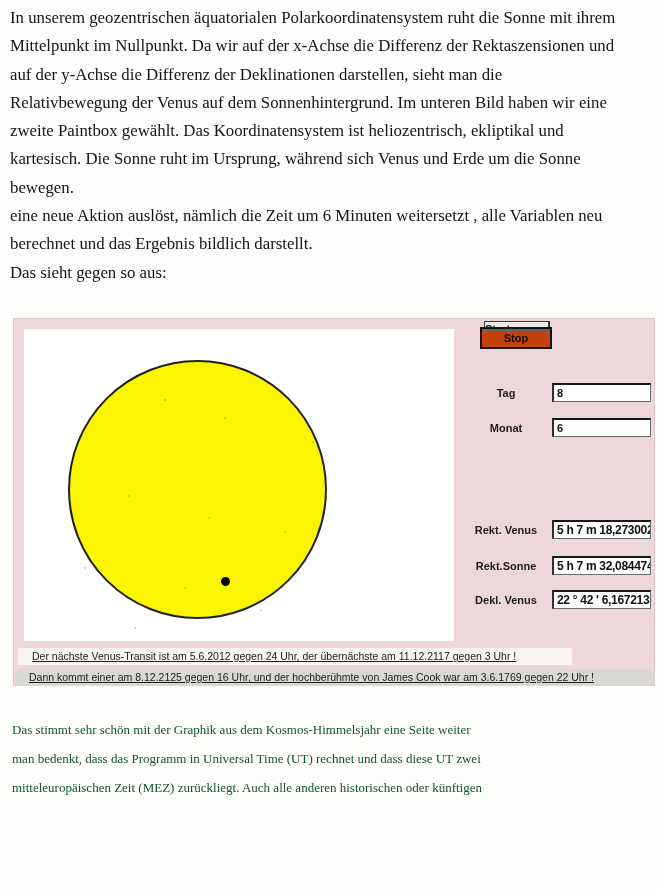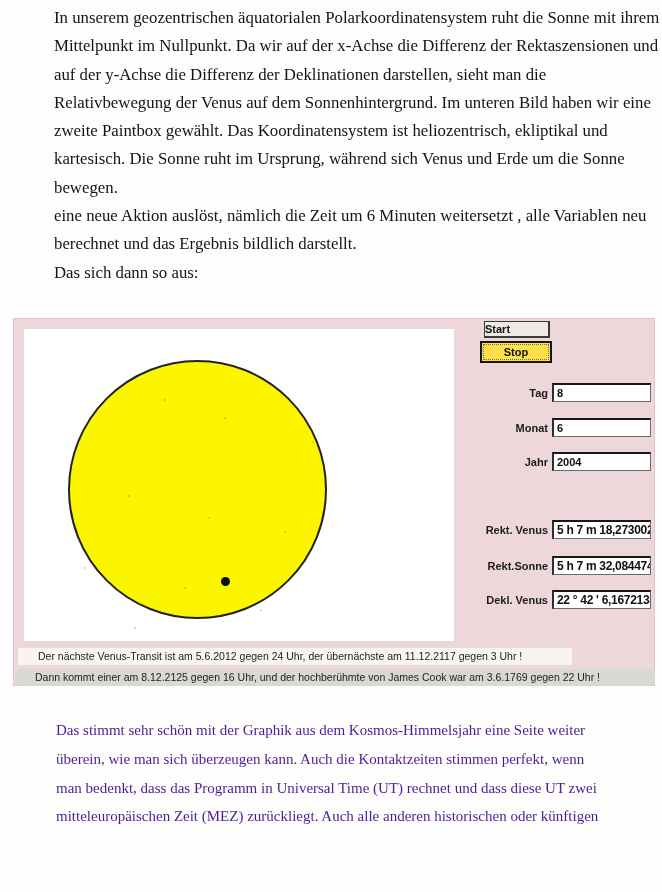--- a/index.html
+++ b/index.html
@@ -10,23 +10,23 @@
     font-family:"Liberation Serif", serif;
   }
 
   
   .doc-top {
     position:absolute; left:10px; top:4px; width:650px;
     font-size:16.8px; line-height:28.3px; color:#141414;
   }
   .doc-bottom {
     position:absolute; left:12px; top:716px; width:648px;
-    font-size:15px; line-height:28.8px; color:#4c1d95;
+    font-size:13px; line-height:28.8px; color:#14532d;
   }
-  .doc-line { white-space:nowrap;margin-left:44px; }
+  .doc-line { white-space:nowrap; }
 
   
   .app-panel {
     position:absolute; left:13px; top:318px; width:642px; height:368px;
     background:#eed7da; border:1px solid #e2c5c9;
   }
   .paintbox {
     position:absolute; left:10px; top:10px; width:430px; height:312px;
     background:#ffffff;
   }
@@ -49,66 +49,66 @@
   }
 
   .btn-start {
     position:absolute; left:470px; top:2px; width:66px; height:17px;
     background:#edebe7; border:1px solid #3a3a3a;
     border-right-width:2px; border-bottom-width:2px;
     font:700 11px "Liberation Sans", sans-serif; color:#111;
     text-align:left; line-height:14px; padding:0; cursor:default;
   }
   .btn-stop {
-    position:absolute; left:466px; top:22px; width:72px; height:22px;
-    background:#fde047; border:2px solid #151515; padding:1px; cursor:default;
+    position:absolute; left:466px; top:8px; width:72px; height:22px;
+    background:#c2410c; border:2px solid #151515; padding:1px; cursor:default;
   }
   .btn-stop-inner {
     width:100%; height:100%; border:1px dotted #6a6a6a;
     font:700 11px "Liberation Sans", sans-serif; color:#111;
     text-align:center; line-height:14px;
   }
 
   .frow { position:absolute; left:450px; width:190px; height:20px; }
   .flabel {
-    position:absolute; left:0; top:0; width:84px; text-align:right;
+    position:absolute; left:0; top:0; width:84px; text-align:center;
     font:700 11px "Liberation Sans", sans-serif; color:#1c1c1c; line-height:20px;
     white-space:nowrap;
   }
   .finput {
     position:absolute; left:88px; top:0; width:99px; height:19px;
     background:#ffffff; border:1px solid #6a6a6a;
     border-top:2px solid #171717; border-left:2px solid #2e2e2e;
     font:700 11px "Liberation Sans", sans-serif; color:#101010;
     padding:0 0 0 3px;
   }
   .finput.small { font-size:12px; letter-spacing:-0.3px; }
 
   .strip {
     position:absolute; height:17px;
     font:10.5px "Liberation Sans", sans-serif; color:#1d1d1d;
-    line-height:17px; padding-left:20px; white-space:nowrap; overflow:hidden;
+    line-height:17px; padding-left:14px; white-space:nowrap; overflow:hidden;text-decoration:underline;
   }
   .strip1 { left:4px; top:329px; width:554px; background:#f7f4f1; }
   .strip2 { left:1px; top:350px; width:640px; background:#d9d8d5;border-radius:6px; }
 </style>
 </head>
 <body>
 
 <div class="doc-top">
   <div class="doc-line">In unserem geozentrischen äquatorialen Polarkoordinatensystem ruht die Sonne mit ihrem</div>
   <div class="doc-line">Mittelpunkt im Nullpunkt. Da wir auf der x-Achse die Differenz der Rektaszensionen und</div>
   <div class="doc-line">auf der y-Achse die Differenz der Deklinationen darstellen, sieht man die</div>
   <div class="doc-line">Relativbewegung der Venus auf dem Sonnenhintergrund. Im unteren Bild haben wir eine</div>
   <div class="doc-line">zweite Paintbox gewählt. Das Koordinatensystem ist heliozentrisch, ekliptikal und</div>
   <div class="doc-line">kartesisch. Die Sonne ruht im Ursprung, während sich Venus und Erde um die Sonne</div>
   <div class="doc-line">bewegen.</div>
   <div class="doc-line">eine neue Aktion auslöst, nämlich die Zeit um 6 Minuten weitersetzt , alle Variablen neu</div>
   <div class="doc-line">berechnet und das Ergebnis bildlich darstellt.</div>
-  <div class="doc-line">Das sich dann so aus:</div>
+  <div class="doc-line">Das sieht gegen so aus:</div>
 </div>
 
 <div class="app-panel">
 
   <div class="paintbox">
     <div class="sun"></div>
     <div class="venus"></div>
     <div class="speckles"></div>
   </div>
 
@@ -118,39 +118,34 @@
   </div>
 
   <div class="frow" style="top:64px">
     <span class="flabel">Tag</span>
     <input class="finput" value="8" style="">
   </div>
   <div class="frow" style="top:99px">
     <span class="flabel">Monat</span>
     <input class="finput" value="6" style="">
   </div>
-  <div class="frow" style="top:133px">
-    <span class="flabel">Jahr</span>
-    <input class="finput" value="2004" style="">
-  </div>
   <div class="frow" style="top:201px">
     <span class="flabel">Rekt. Venus</span>
     <input class="finput small" value="5 h 7 m 18,273002556" style="">
   </div>
   <div class="frow" style="top:237px">
     <span class="flabel">Rekt.Sonne</span>
     <input class="finput small" value="5 h 7 m 32,08447418" style="">
   </div>
   <div class="frow" style="top:271px">
     <span class="flabel">Dekl. Venus</span>
     <input class="finput small" value="22 ° 42 ' 6,16721335" style="">
   </div>
 
   <div class="strip strip1">Der nächste Venus-Transit ist am 5.6.2012 gegen 24 Uhr, der übernächste am 11.12.2117 gegen 3 Uhr !</div>
   <div class="strip strip2">Dann kommt einer am 8.12.2125 gegen 16 Uhr, und der hochberühmte von James Cook war am 3.6.1769 gegen 22 Uhr !</div>
 </div>
 
 <div class="doc-bottom">
   <div class="doc-line">Das stimmt sehr schön mit der Graphik aus dem Kosmos-Himmelsjahr eine Seite weiter</div>
-  <div class="doc-line">überein, wie man sich überzeugen kann. Auch die Kontaktzeiten stimmen perfekt, wenn</div>
   <div class="doc-line">man bedenkt, dass das Programm in Universal Time (UT) rechnet und dass diese UT zwei</div>
   <div class="doc-line">mitteleuropäischen Zeit (MEZ) zurückliegt. Auch alle anderen historischen oder künftigen</div>
 </div>
 
 </body></html>

